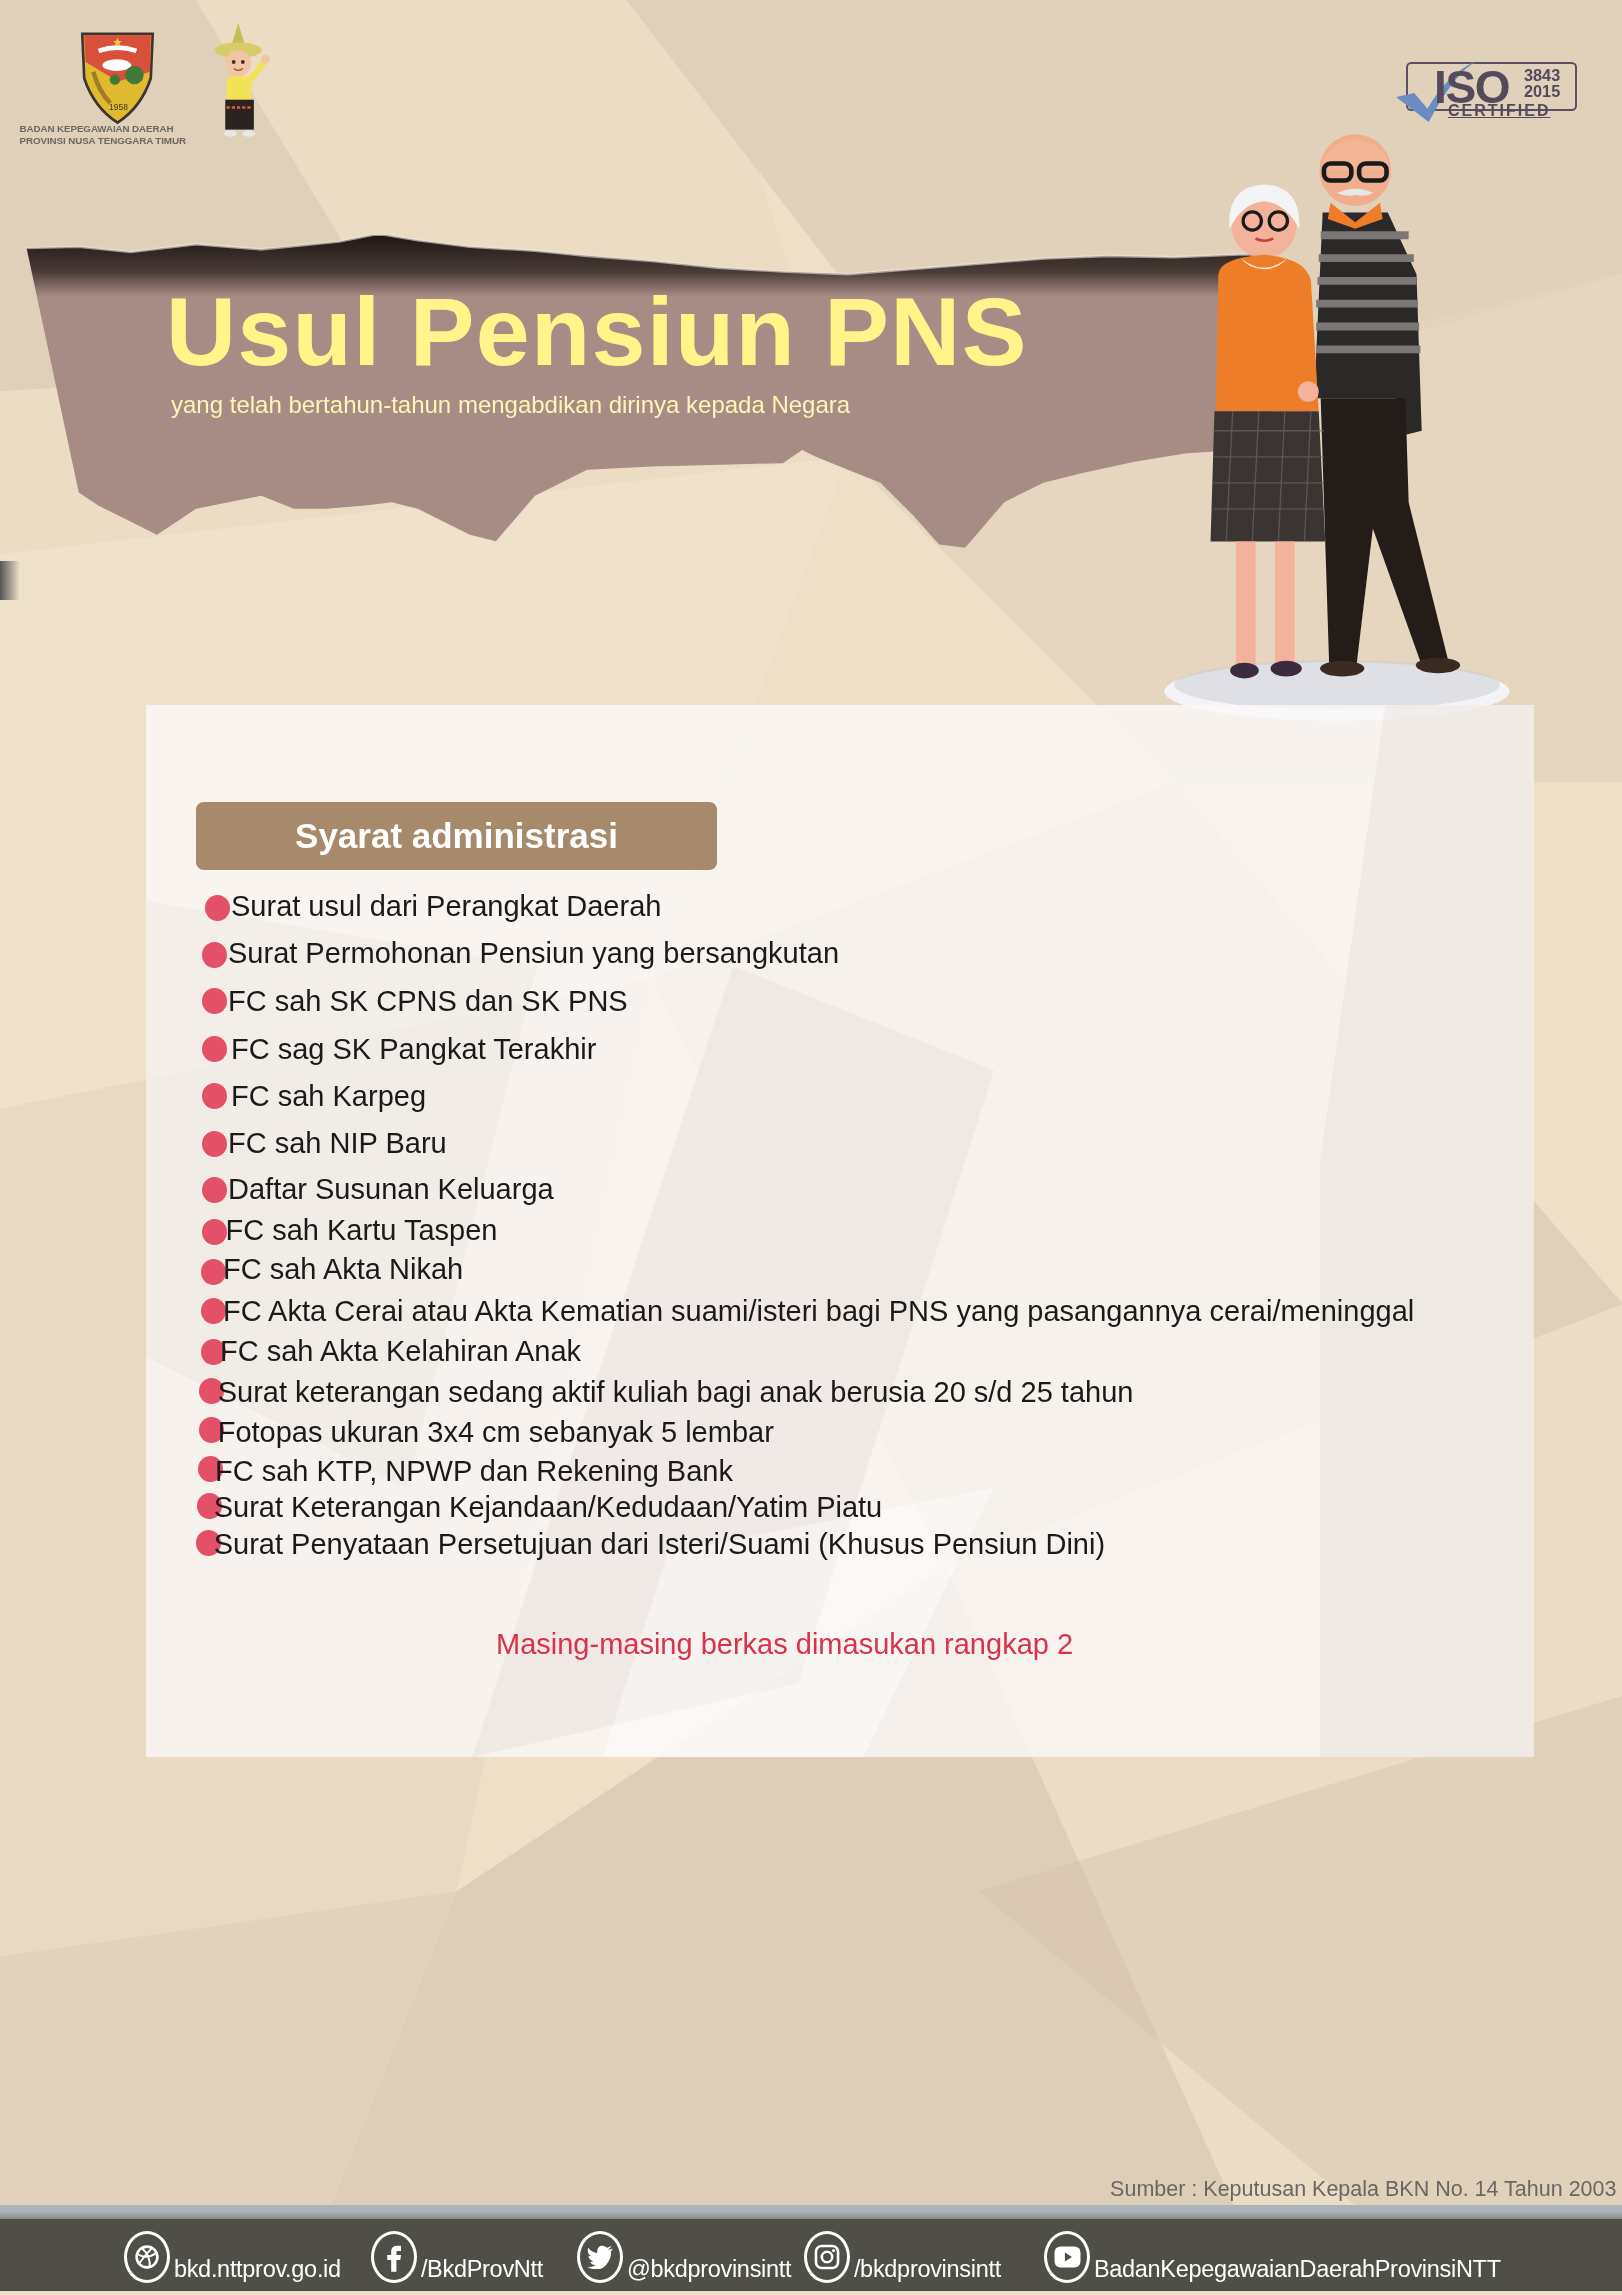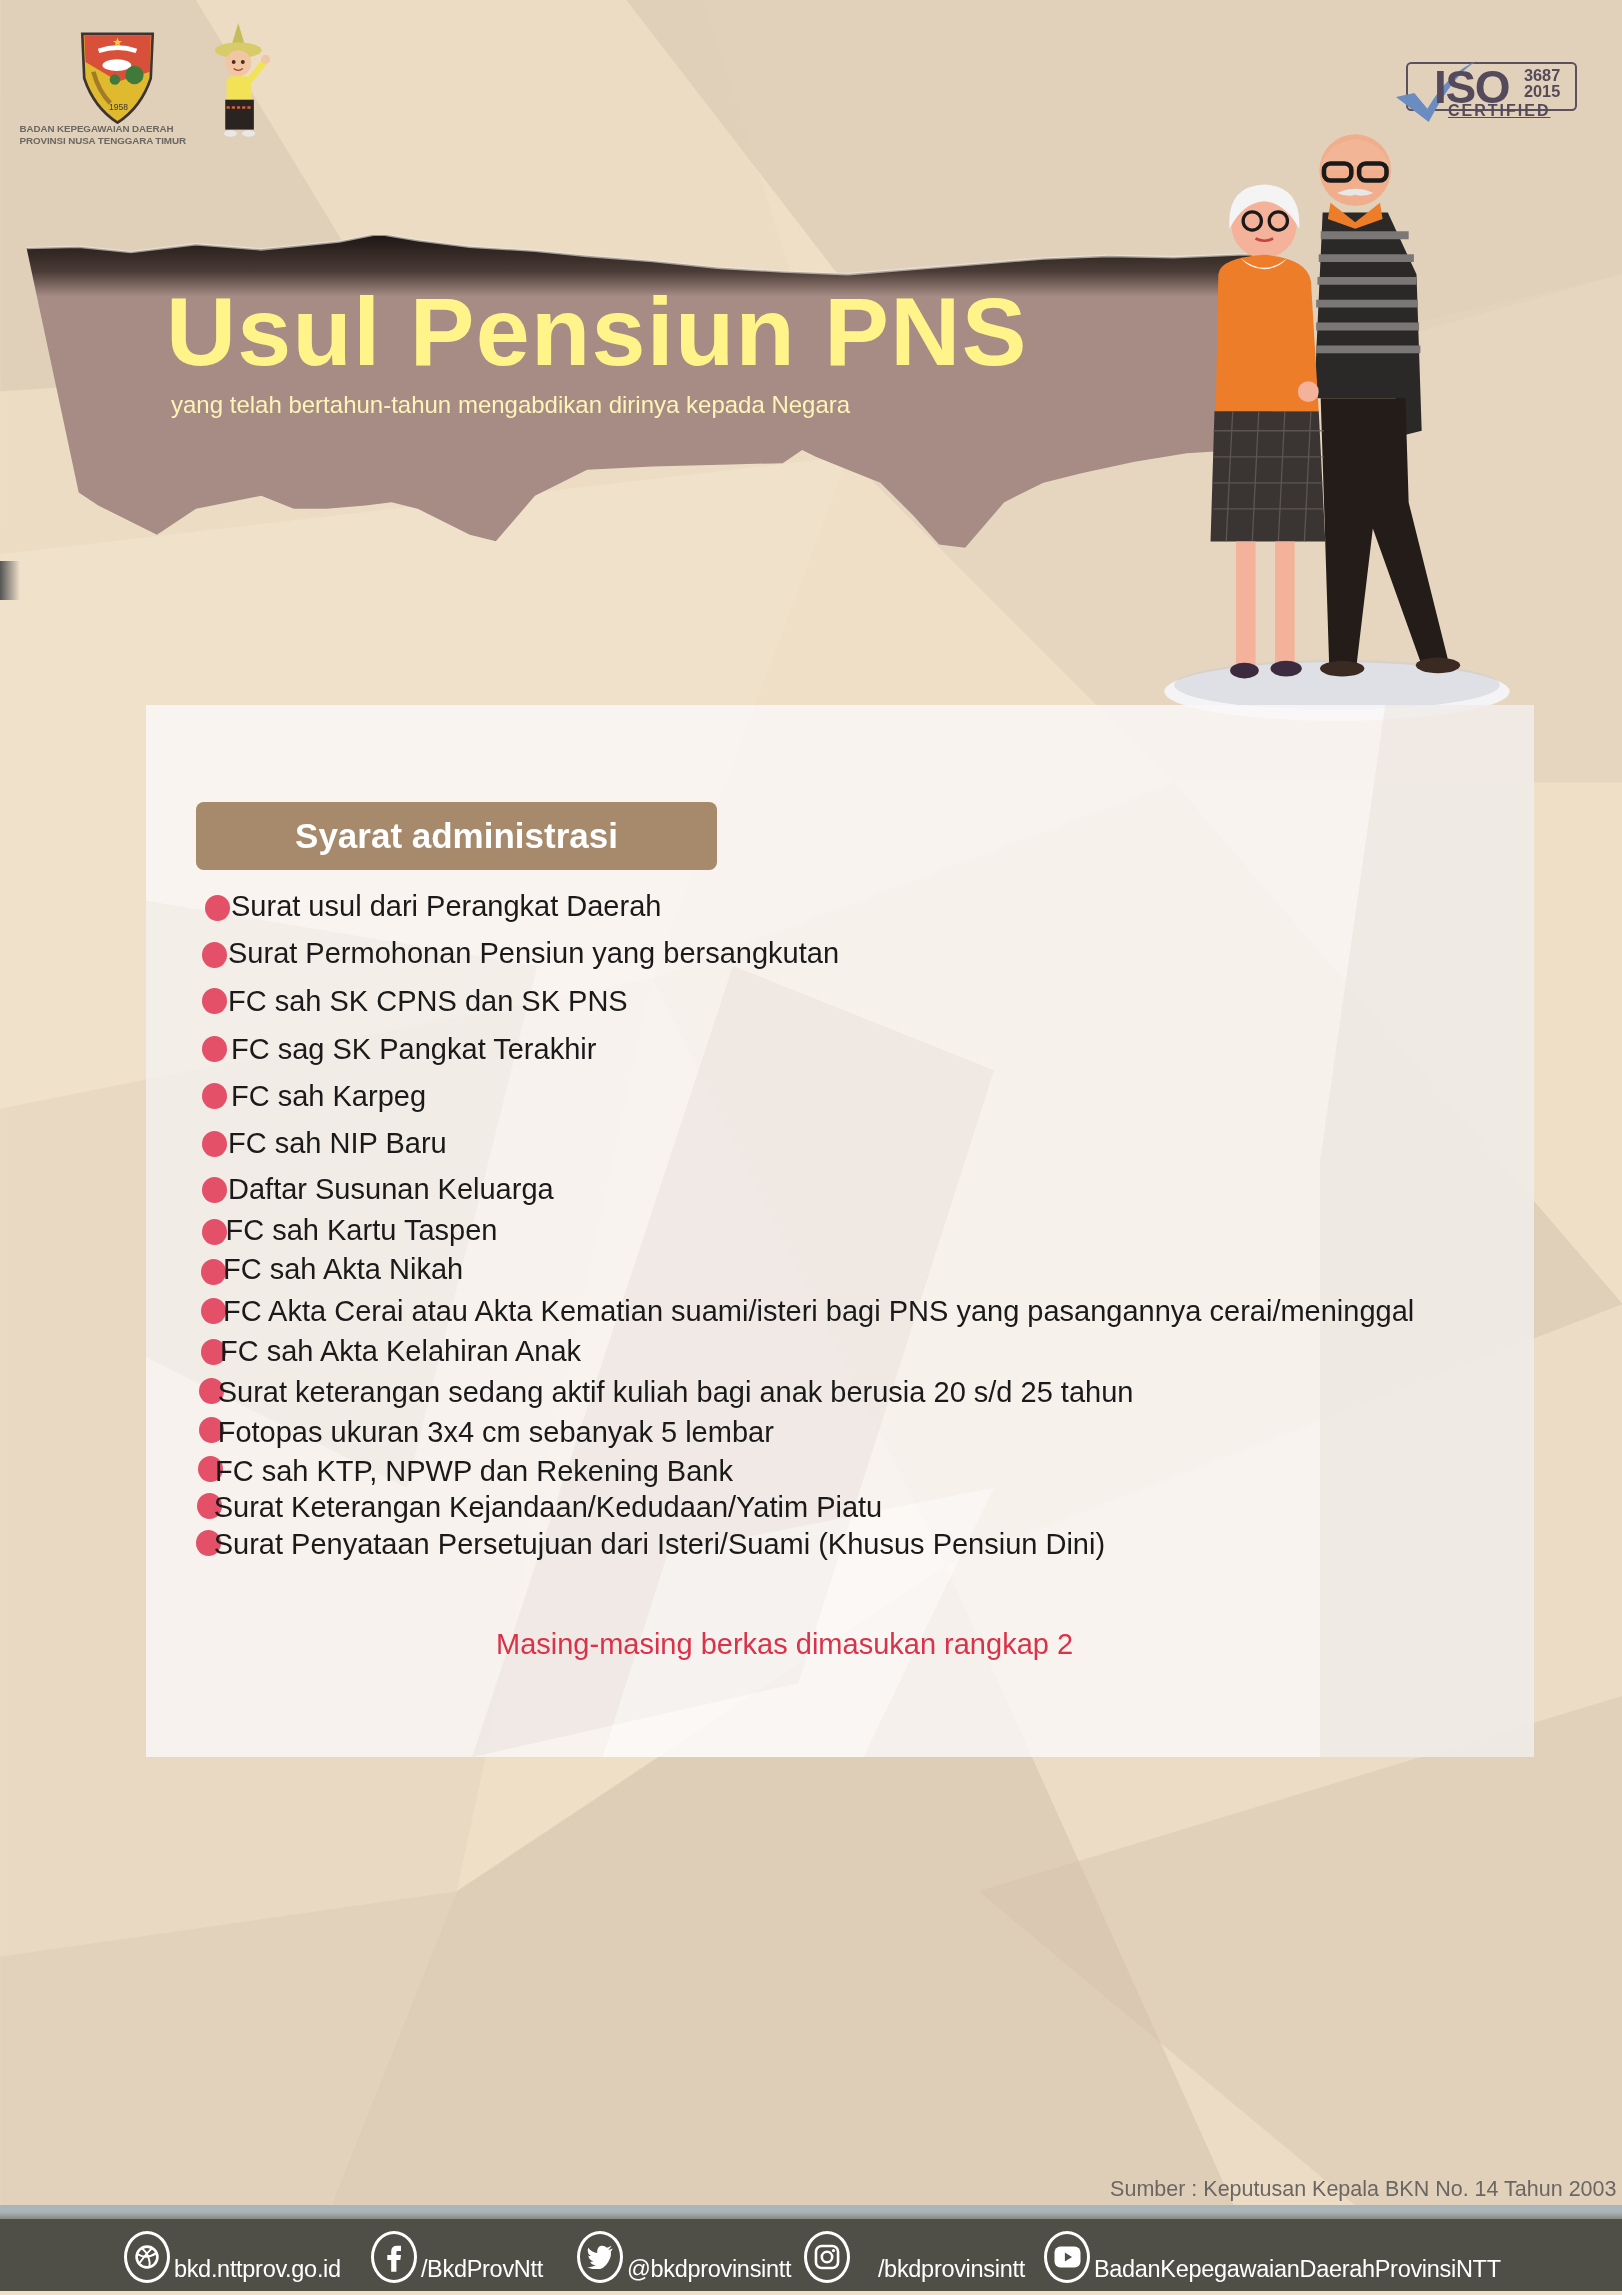--- a/index.html
+++ b/index.html
@@ -115,21 +115,21 @@
   <path d="M22,130 L62,130" stroke="#d7603a" stroke-width="4" stroke-dasharray="5 3"></path>
   <ellipse cx="28" cy="170" rx="10" ry="5" fill="#e8e8e8"></ellipse>
     <ellipse cx="56" cy="170" rx="10" ry="5" fill="#e8e8e8"></ellipse>
 </svg>
 
 <div class="iso">
   <svg class="iso-check" viewBox="0 0 130 96">
     <path d="M0,58 L28,52 L48,76 Q80,20 125,2 Q90,20 50,96 Z" fill="#6b8cc0"></path>
   </svg>
   <span class="iso-big">ISO</span>
-  <span class="iso-yr"><span>3687</span><br><span>2015</span></span>
+  <span class="iso-yr"><span>3843</span><br><span>2015</span></span>
   <span class="iso-cert">CERTIFIED</span>
 </div>
 
 <div class="title">Usul Pensiun PNS</div>
 <div class="subtitle">
   <div>yang telah bertahun-tahun mengabdikan dirinya kepada Negara</div>
 </div>
 
 <svg class="couple" viewBox="0 0 600 930">
   <ellipse cx="290" cy="870" rx="265" ry="45" fill="#f4f4f6"></ellipse>
@@ -278,21 +278,21 @@
       <span class="label">/BkdProvNtt</span>
     </div>
     <div class="social" style="left: 577px;">
       <span class="ring">
         <svg width="27" height="23.5" viewBox="0 0 42 36">
           <path d="M40,5 Q36,7 33,7 Q37,4 38,1 Q34,3 31,4 Q27,0 22,1 Q15,3 16,12 Q8,12 2,4 Q-1,12 6,17 Q3,17 2,16 Q3,23 10,25 Q7,26 5,26 Q8,31 14,31 Q8,35 0,34 Q26,46 36,20 Q38,14 37,10 Q39,8 40,5 Z" fill="#fff"></path>
         </svg>
       </span>
       <span class="label">@bkdprovinsintt</span>
     </div>
-    <div class="social" style="left: 804px; gap: 24px;">
+    <div class="social" style="left: 804px;">
       <span class="ring">
         <svg width="26" height="26" viewBox="0 0 40 40">
           <rect x="3" y="3" width="34" height="34" rx="9" fill="none" stroke="#fff" stroke-width="4"></rect>
           <circle cx="20" cy="20" r="8" fill="none" stroke="#fff" stroke-width="4"></circle>
           <circle cx="30" cy="10" r="2.5" fill="#fff"></circle>
         </svg>
       </span>
       <span class="label">/bkdprovinsintt</span>
     </div>
     <div class="social" style="left: 1044px;">

